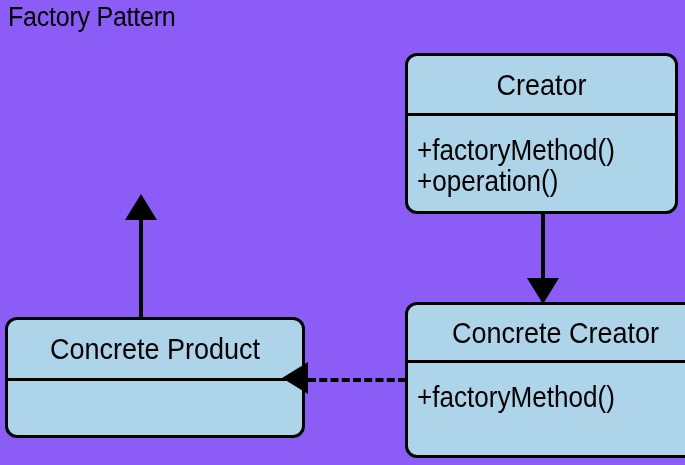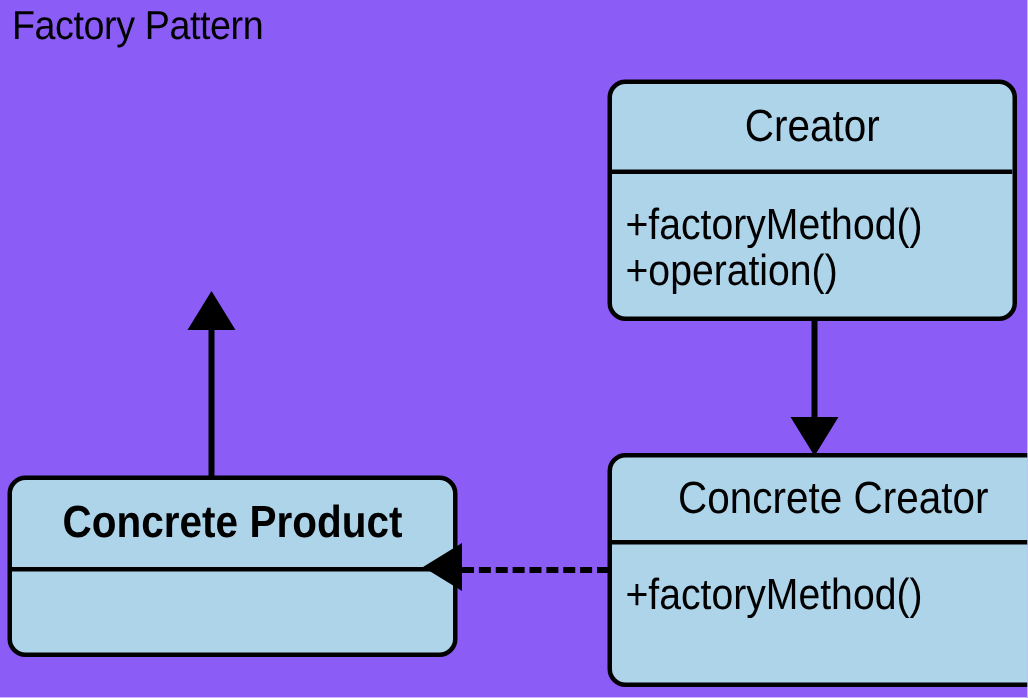--- a/index.html
+++ b/index.html
@@ -84,21 +84,21 @@
     white-space: nowrap;
   }
 
   
   #box-product        { left: 5px;   top: 69px;  width: 277px; height: 124px; }
   #box-product .uml-title   { height: 62px; }
 
   #box-creator        { left: 405px; top: 53px;  width: 273px; height: 161px; }
   #box-creator .uml-title   { height: 57px; }
 
-  #box-concrete-product { left: 5px;   top: 317px; width: 300px; height: 121px; font-weight: bold; }
+  #box-concrete-product { left: 5px;   top: 317px; width: 300px; height: 121px; }
   #box-concrete-product .uml-title { height: 58px; }
 
   #box-concrete-creator { left: 405px; top: 302px; width: 301px; height: 156px; }
   #box-concrete-creator .uml-title { height: 55px; }
 
   
   .connector {
     position: absolute;
   }
   .conn-line-v {

